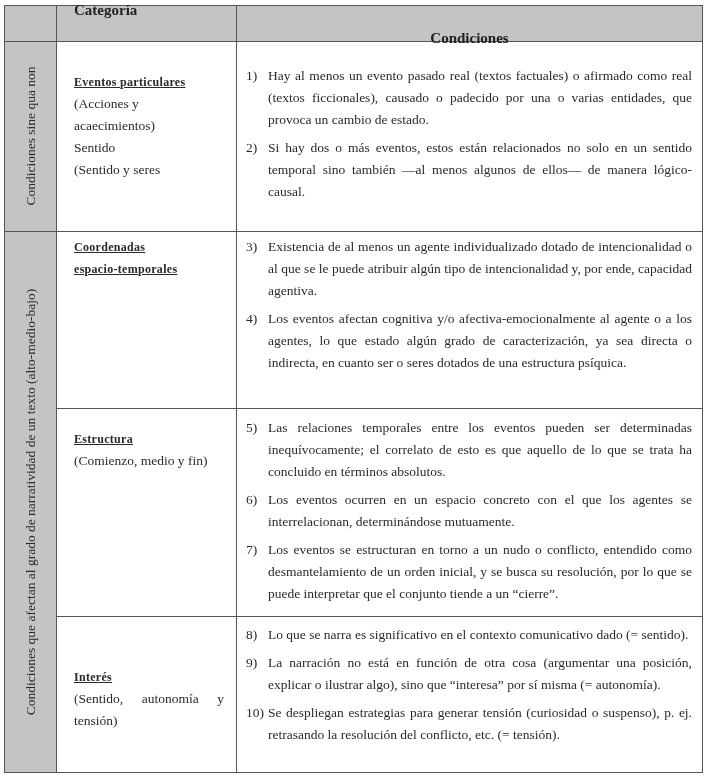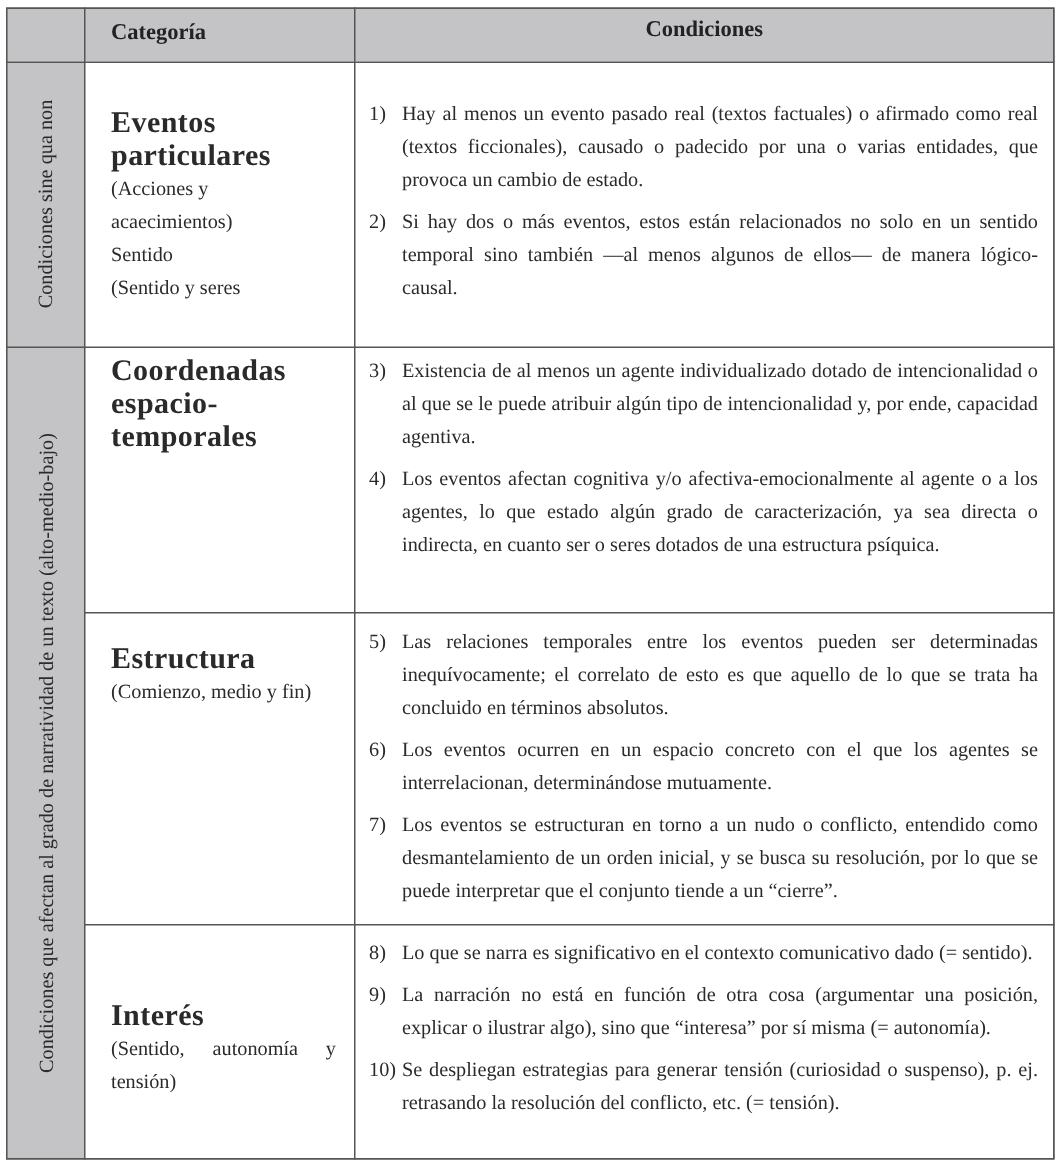--- a/index.html
+++ b/index.html
@@ -8,21 +8,21 @@
   .tbl { position: absolute; left: 4px; top: 5px; width: 699px; height: 768px;
          border: 1.5px solid #555; box-sizing: border-box; }
   .cell { position: absolute; box-sizing: border-box; }
   .hdr-gray { background: #c4c4c6; }
   .hline { position: absolute; height: 0; border-top: 1.5px solid #555; }
   .vline { position: absolute; width: 0; border-left: 1.5px solid #555; }
   .hdr-text { font-weight: bold; font-size: 15px; color: #222; position: absolute; }
   .vert { position: absolute; left: 0; width: 52px; display: flex; align-items: center; justify-content: center; }
   .vert span { display: inline-block; transform: rotate(-90deg); white-space: nowrap; font-size: 13.5px; color: #2a2a2a; }
   .cat { position: absolute; left: 74px; width: 150px; font-size: 13.5px; line-height: 22px; }
-  .cat .title { font-weight: bold; font-size: 20px; letter-spacing: 0.3px; }
+  .cat .title { font-weight: bold; font-size: 12px; letter-spacing: 0.3px; text-decoration: underline; }
   .conds { position: absolute; left: 246px; width: 446px; font-size: 13.5px; line-height: 22px; }
   .cond { display: flex; margin-bottom: 6px; }
   .cond .num { width: 22px; flex: none; }
   .cond .txt { flex: 1; text-align: justify; }
 </style>
 </head>
 <body>
 
 <div class="tbl"></div>
 
@@ -30,22 +30,22 @@
 <div class="cell hdr-gray" style="left:5px;top:41px;width:51px;height:731px;"></div>
 
 <div class="hline" style="left:4px;top:41px;width:699px;"></div>
 <div class="hline" style="left:4px;top:231px;width:699px;"></div>
 <div class="hline" style="left:56px;top:408px;width:647px;"></div>
 <div class="hline" style="left:56px;top:616px;width:647px;"></div>
 <div class="vline" style="left:56px;top:5px;height:768px;"></div>
 <div class="vline" style="left:236px;top:5px;height:768px;"></div>
 <div class="tbl" style="background:transparent;"></div>
 
-<div class="hdr-text" style="left:74px;top:14px;">Categoría</div>
-<div class="hdr-text" style="left:236px;width:467px;top:12px;text-align:center;">Condiciones</div>
+<div class="hdr-text" style="left:74px;top:2px;">Categoría</div>
+<div class="hdr-text" style="left:236px;width:467px;top:30px;text-align:center;">Condiciones</div>
 
 <div class="vert" style="left:5px;top:41px;height:190px;">
   <span>Condiciones sine qua non</span>
 </div>
 <div class="vert" style="left:5px;top:231px;height:542px;">
   <span>Condiciones que afectan al grado de narratividad de un texto (alto-medio-bajo)</span>
 </div>
 
 <div class="cat" style="top:71px;">
   <div class="title">Eventos particulares</div>

